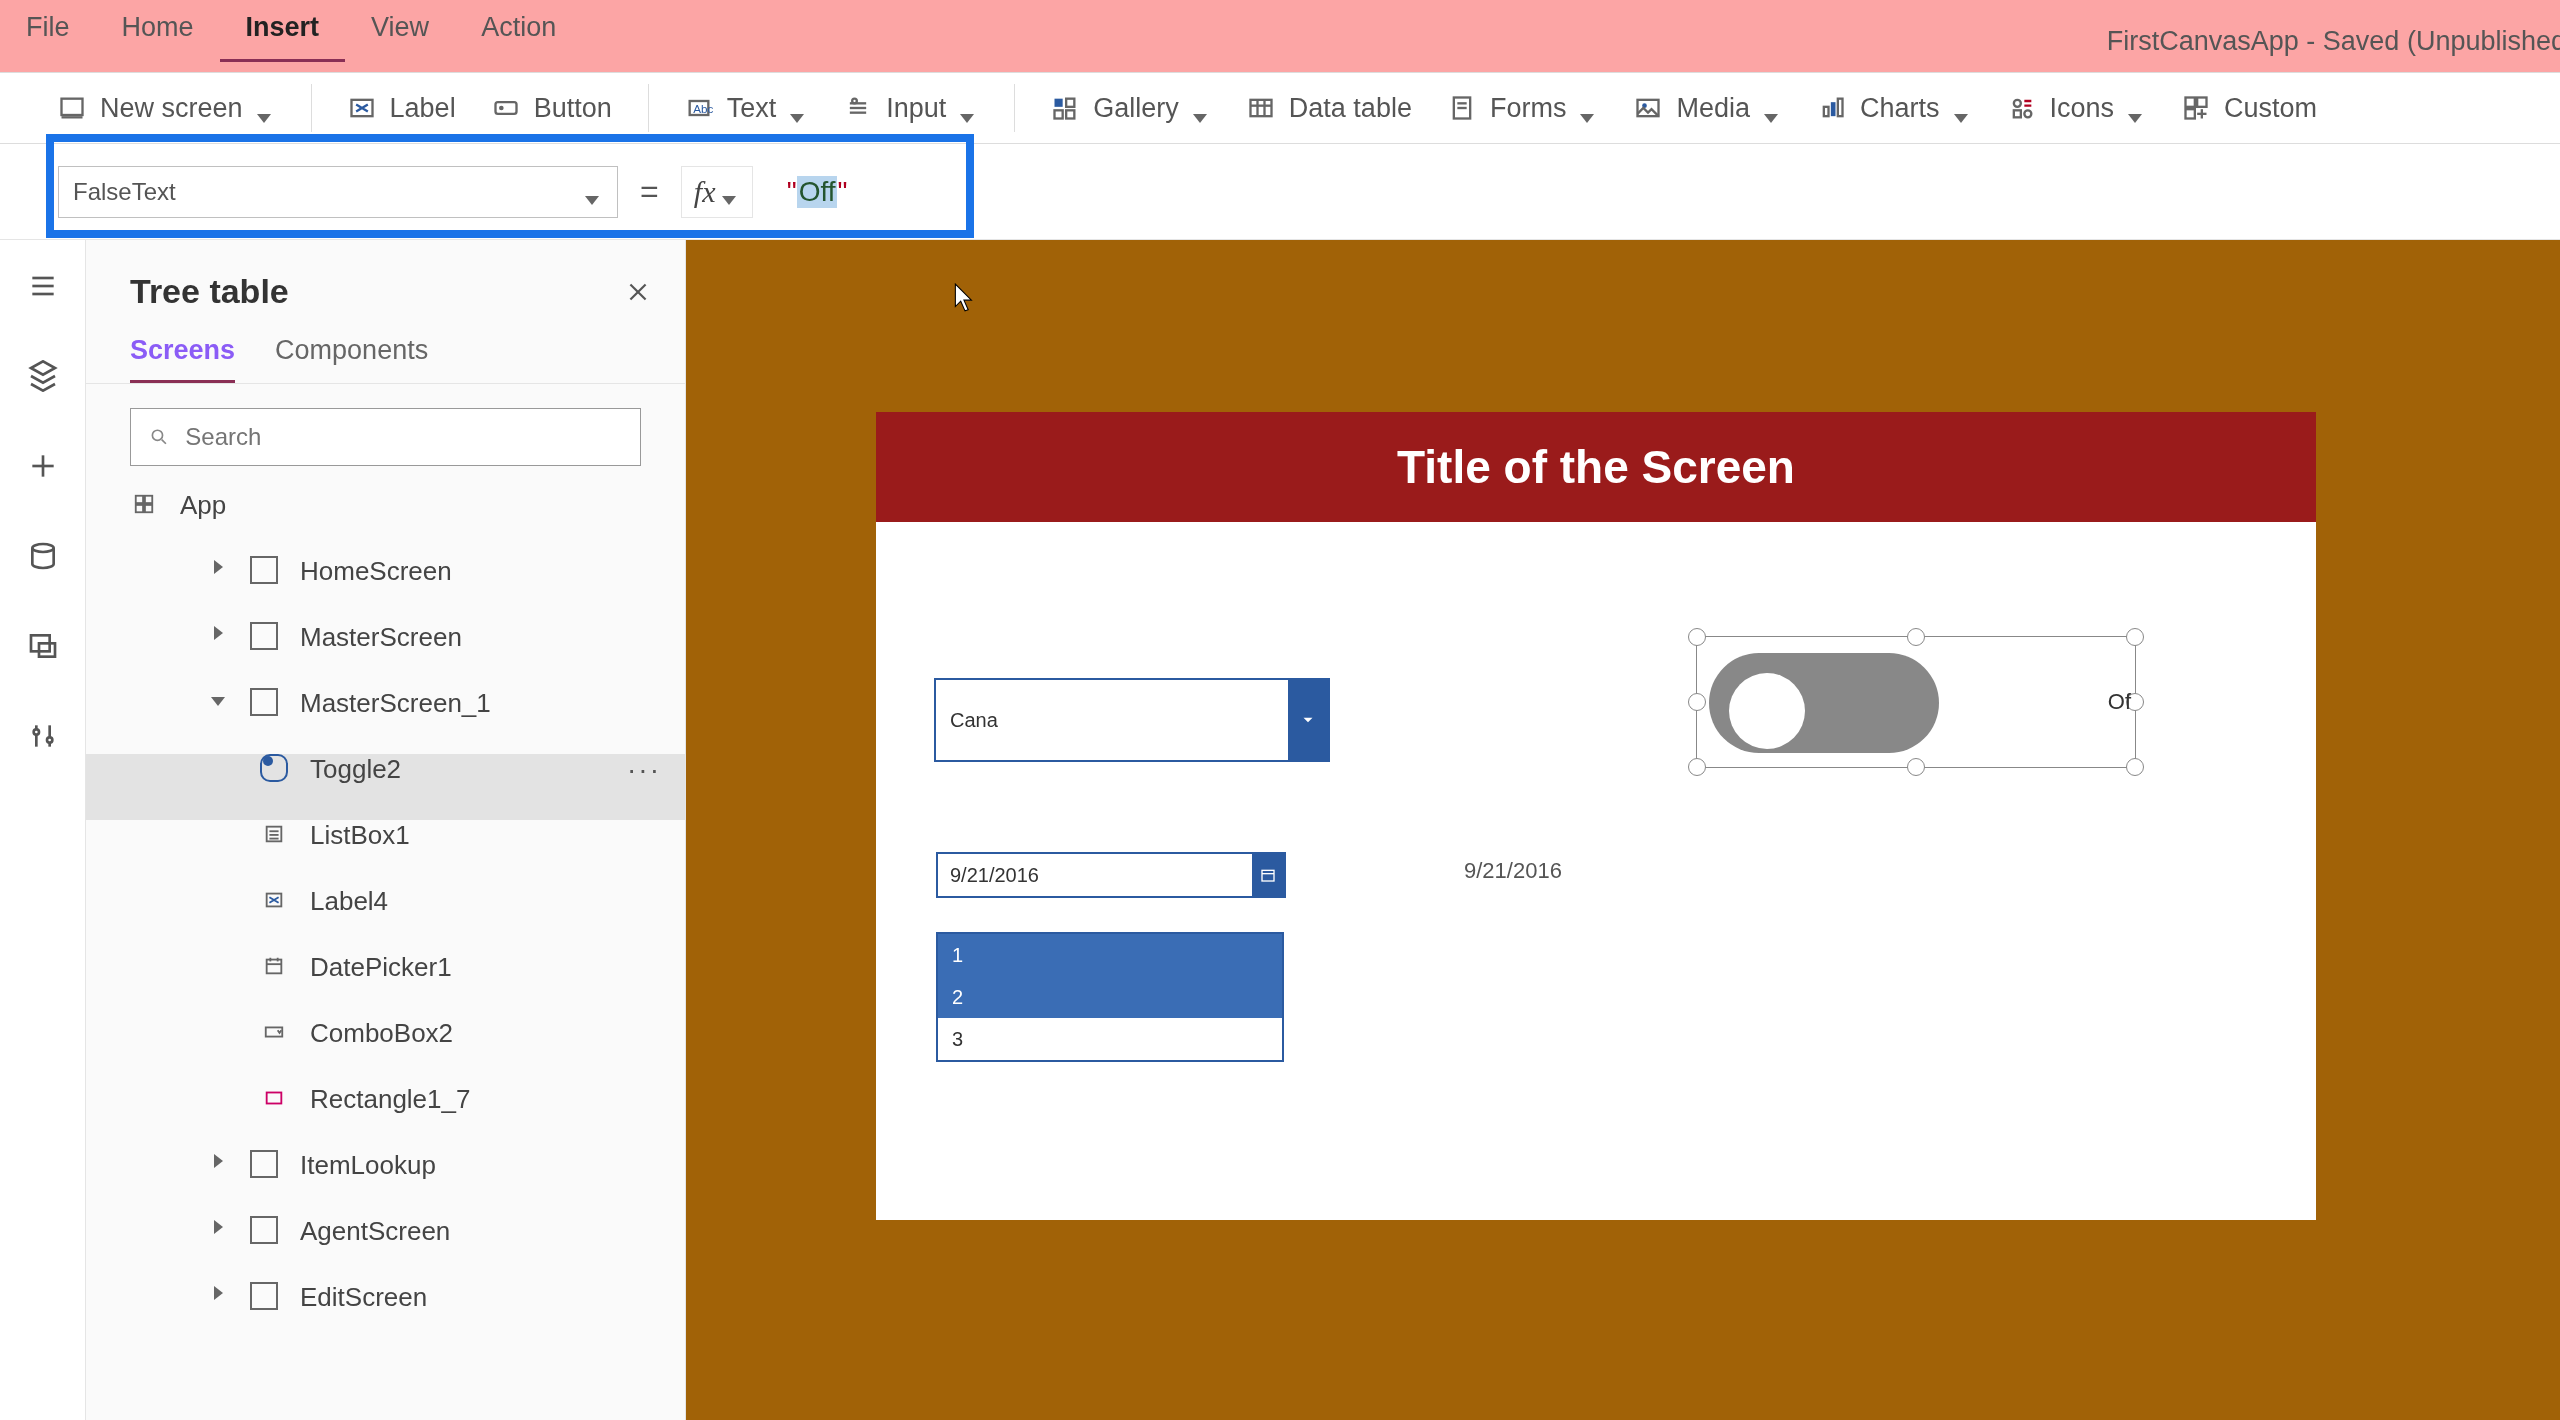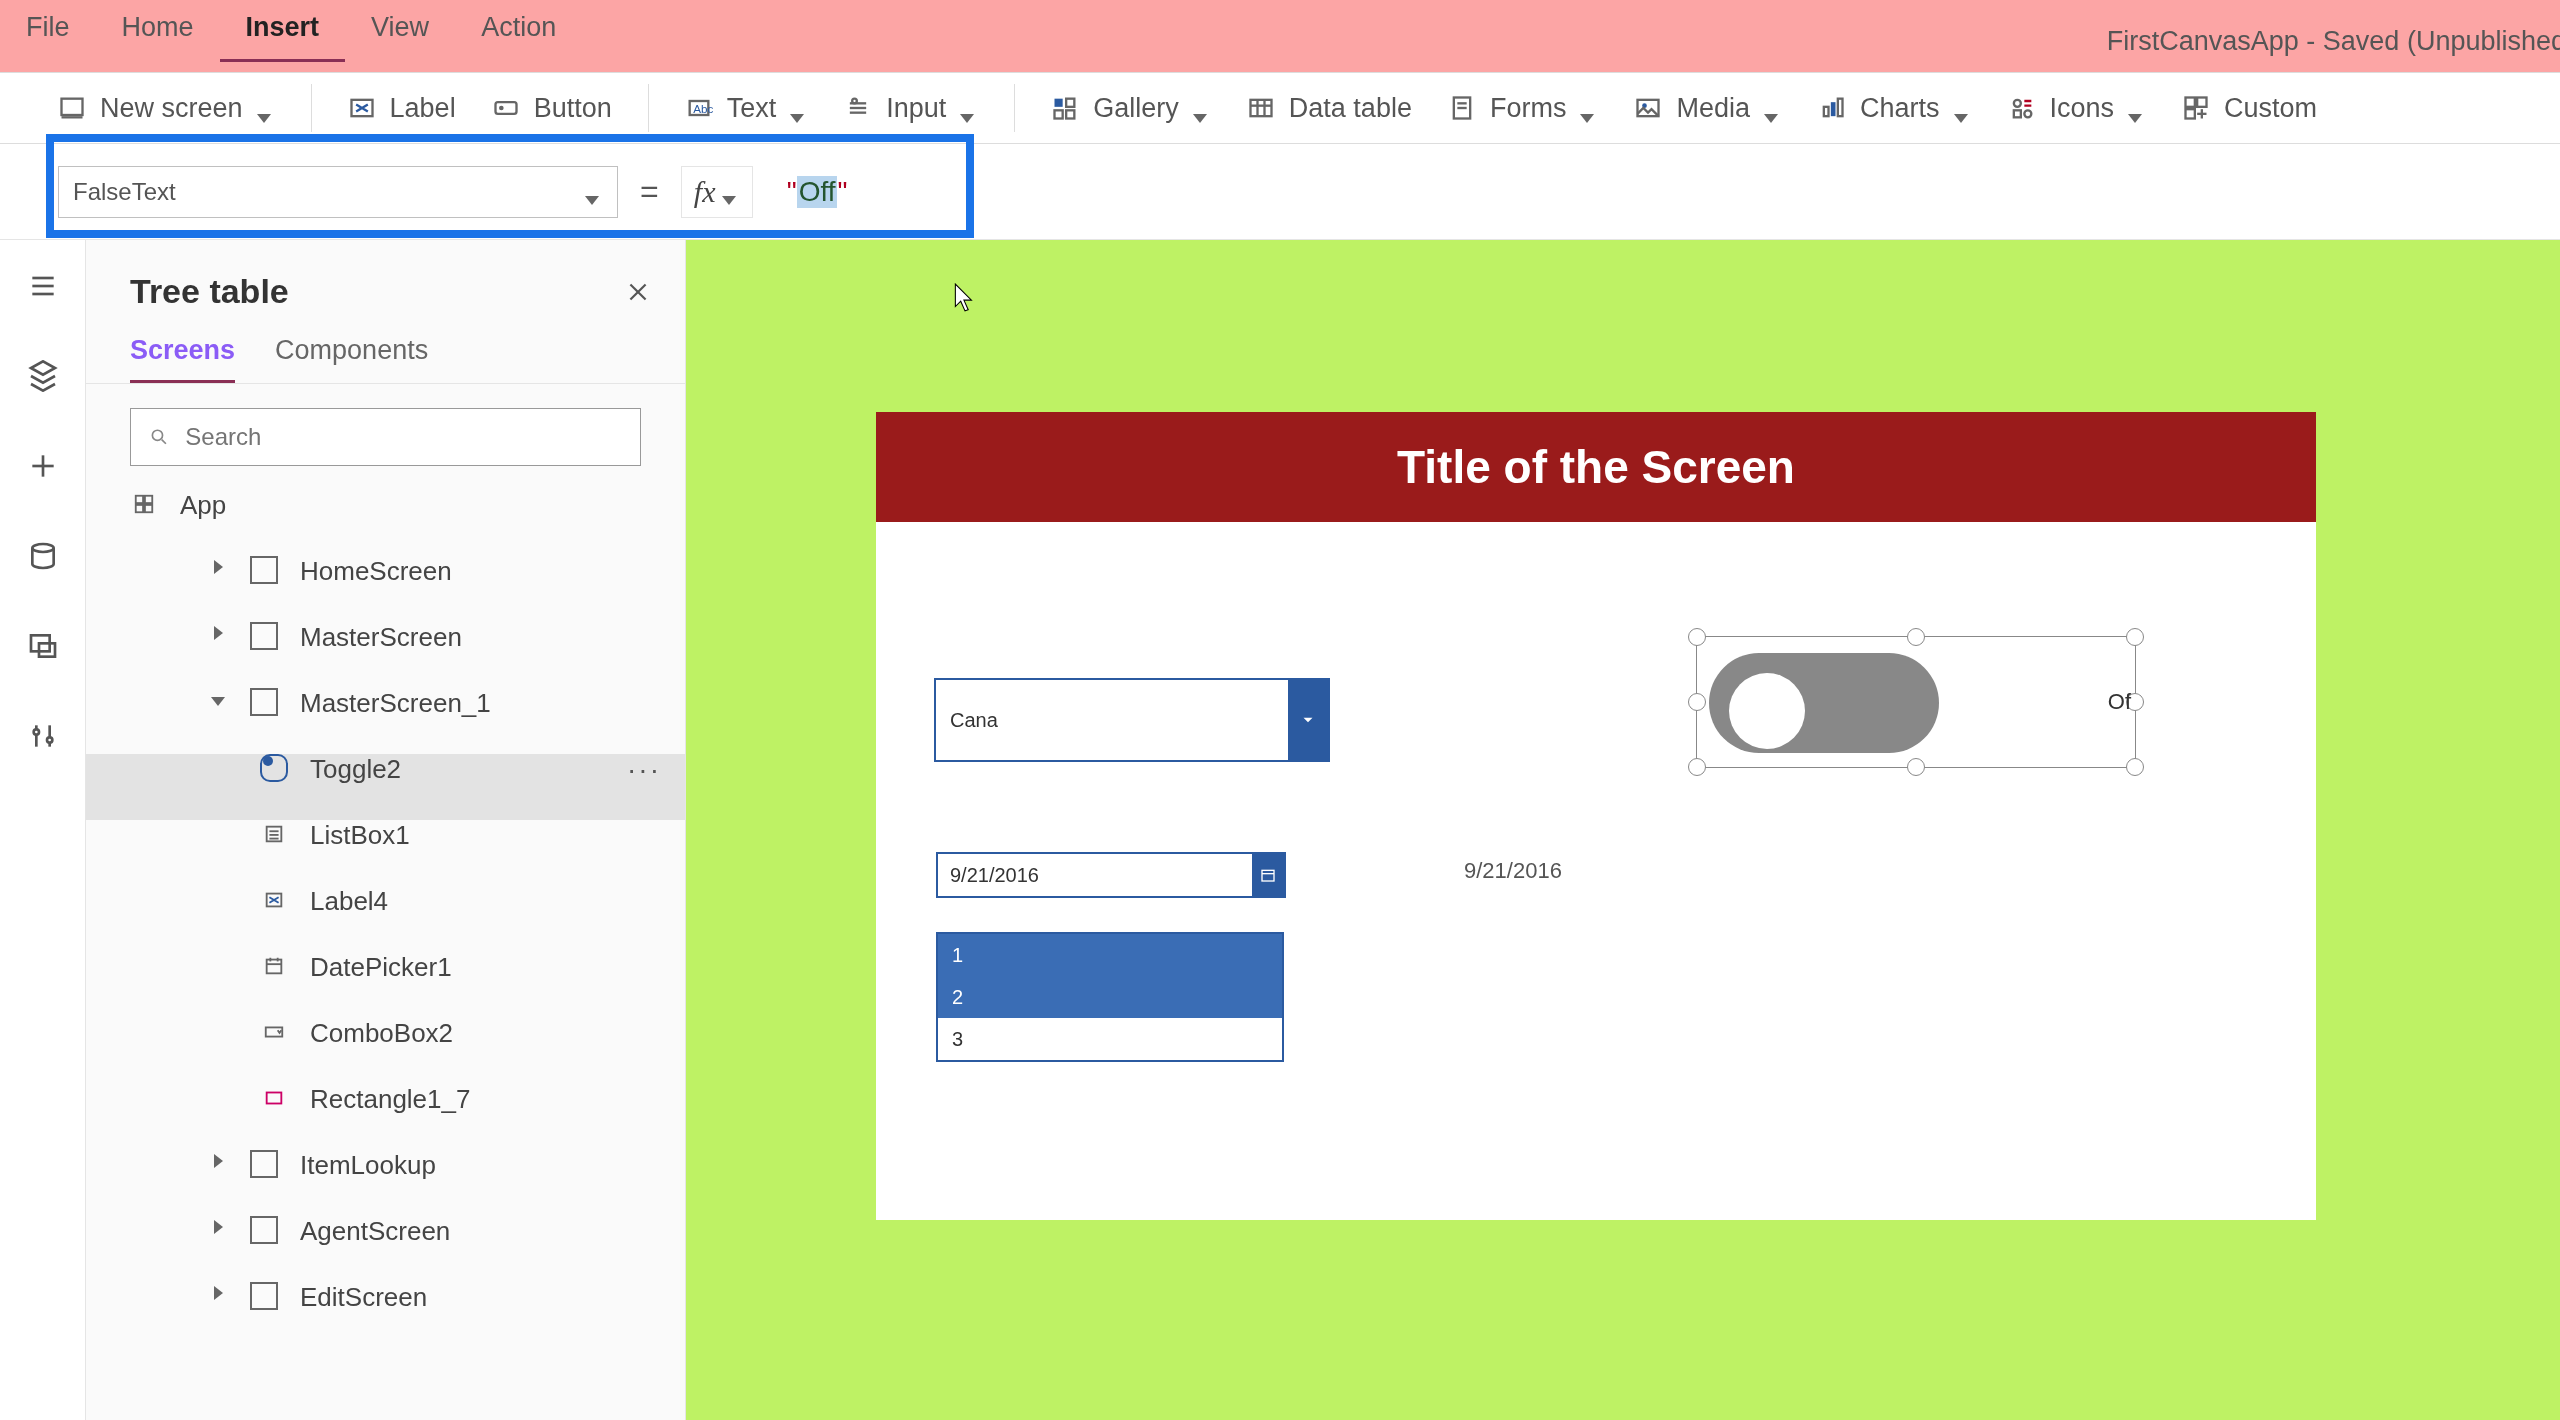--- a/index.html
+++ b/index.html
@@ -54,21 +54,21 @@
 .tree-row .caret { width: 20px; text-align: center; color: #666; font-size: 20px; margin-left: 12px; }
 .tree-row .ico { width: 28px; height: 28px; display: inline-flex; align-items: center; justify-content: center; }
 .tree-row .lbl { flex: 1; }
 .tree-row .more { font-size: 28px; color: #555; letter-spacing: 2px; visibility: hidden; }
 .tree-row.sel .more { visibility: visible; }
 .indent0 { padding-left: 44px; }
 .indent1 { padding-left: 110px; }
 .indent2 { padding-left: 174px; }
 
 
-.canvas-wrap { flex: 1; position: relative; background: #bef264; }
+.canvas-wrap { flex: 1; position: relative; background: #a16207; }
 .screen-canvas { position: absolute; left: 190px; top: 172px; width: 1440px; height: 808px; background: #fff; }
 .screen-title { height: 110px; background: #9a1b1b; display: flex; align-items: center; justify-content: center; color: #fff; font-size: 46px; font-weight: 700; }
 
 
 .combo { position: absolute; left: 58px; top: 266px; width: 396px; height: 84px; border: 2px solid #2b5aa0; background: #fff; display: flex; align-items: center; }
 .combo .txt { flex: 1; padding: 0 14px; font-size: 20px; color: #333; }
 .combo .btn { width: 40px; height: 100%; background: #2b5aa0; display: flex; align-items: center; justify-content: center; }
 
 .datepick { position: absolute; left: 60px; top: 440px; width: 350px; height: 46px; border: 2px solid #2b5aa0; background: #fff; display: flex; align-items: center; }
 .datepick .txt { flex: 1; padding: 0 12px; font-size: 20px; color: #333; }

